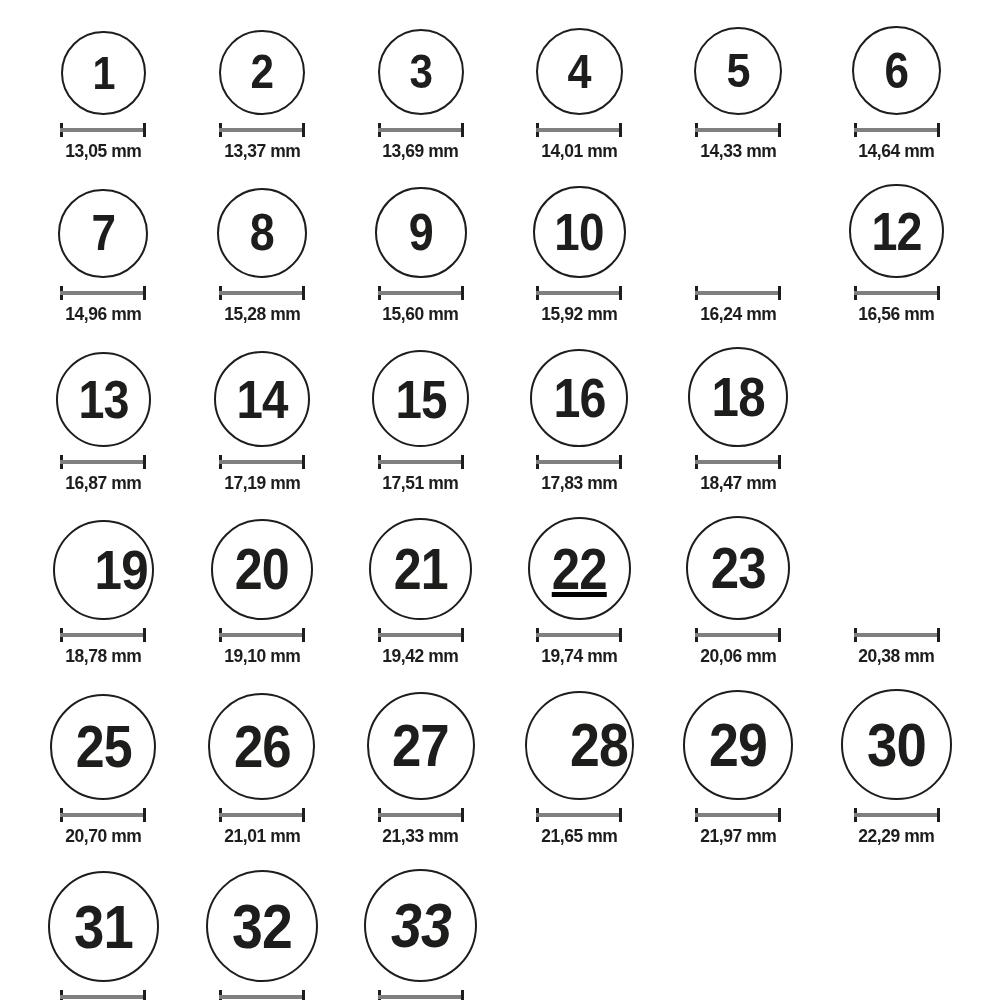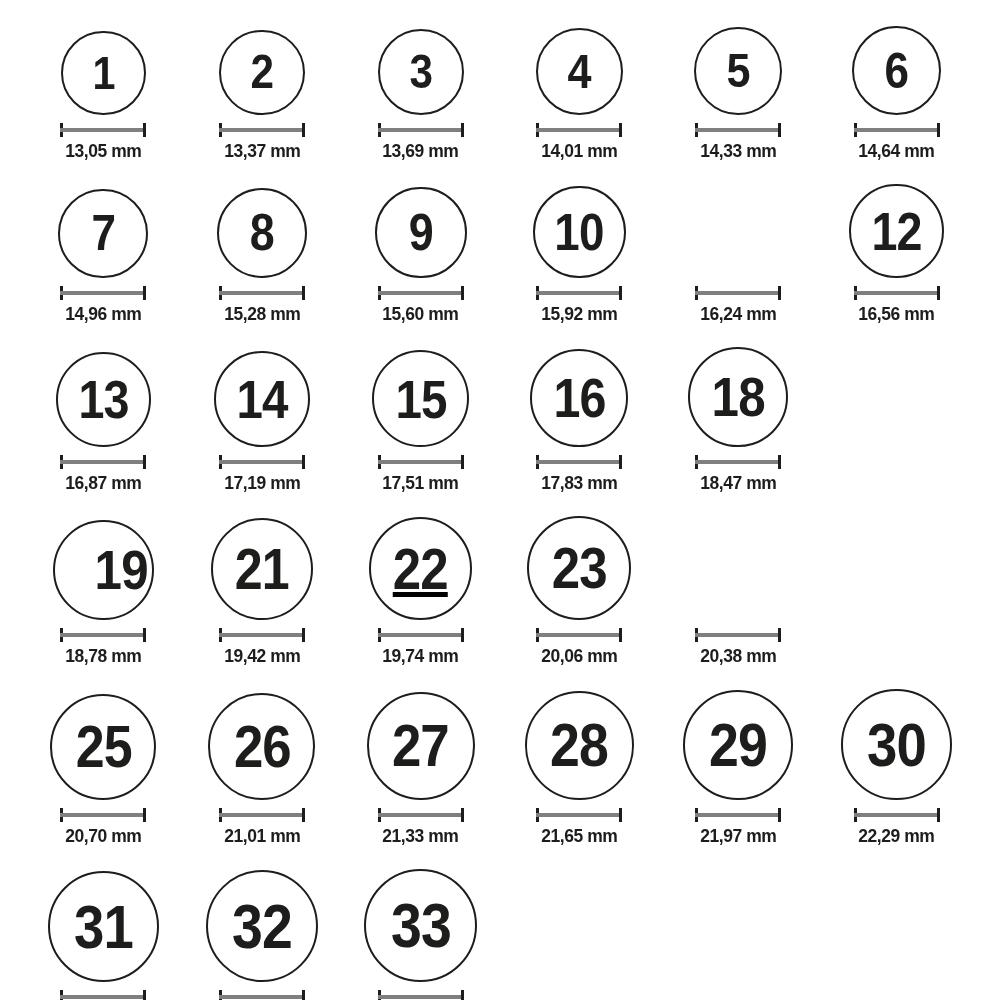--- a/index.html
+++ b/index.html
@@ -280,20 +280,31 @@
       <span class="ring-number" style="font-size: 56px;">19</span>
     </div>
     <div class="ruler">
       <div class="ruler-tick left"></div>
       <div class="ruler-bar"></div>
       <div class="ruler-tick right"></div>
     </div>
     <div class="diameter-label">18,78 mm</div>
   </div>
       <div class="size-cell">
+    <div class="ring-circle" style="width: 101.6px; height: 101.6px;">
+      <span class="ring-number" style="font-size: 57px;">20</span>
+    </div>
+    <div class="ruler">
+      <div class="ruler-tick left"></div>
+      <div class="ruler-bar"></div>
+      <div class="ruler-tick right"></div>
+    </div>
+    <div class="diameter-label">19,10 mm</div>
+  </div>
+      <div class="size-cell">
     <div class="ring-circle" style="width: 102.5px; height: 102.5px;">
       <span class="ring-number" style="font-size: 57px;">21</span>
     </div>
     <div class="ruler">
       <div class="ruler-tick left"></div>
       <div class="ruler-bar"></div>
       <div class="ruler-tick right"></div>
     </div>
     <div class="diameter-label">19,42 mm</div>
   </div>
@@ -356,21 +367,21 @@
       <span class="ring-number" style="font-size: 60px;">27</span>
     </div>
     <div class="ruler">
       <div class="ruler-tick left"></div>
       <div class="ruler-bar"></div>
       <div class="ruler-tick right"></div>
     </div>
     <div class="diameter-label">21,33 mm</div>
   </div>
       <div class="size-cell">
-    <div class="ring-circle" style="width: 108.8px; height: 108.8px;">
+    <div class="ring-circle" style="width: 108.8px; height: 108.8px; justify-content: flex-end;">
       <span class="ring-number" style="font-size: 61px;">28</span>
     </div>
     <div class="ruler">
       <div class="ruler-tick left"></div>
       <div class="ruler-bar"></div>
       <div class="ruler-tick right"></div>
     </div>
     <div class="diameter-label">21,65 mm</div>
   </div>
       <div class="size-cell">
@@ -413,21 +424,21 @@
       <span class="ring-number" style="font-size: 63px;">32</span>
     </div>
     <div class="ruler">
       <div class="ruler-tick left"></div>
       <div class="ruler-bar"></div>
       <div class="ruler-tick right"></div>
     </div>
 
   </div>
       <div class="size-cell">
-    <div class="ring-circle" style="width: 113.3px; height: 113.3px;">
+    <div class="ring-circle" style="width: 113.3px; height: 113.3px; font-style: italic;">
       <span class="ring-number" style="font-size: 63px;">33</span>
     </div>
     <div class="ruler">
       <div class="ruler-tick left"></div>
       <div class="ruler-bar"></div>
       <div class="ruler-tick right"></div>
     </div>
 
   </div>
     </div>

